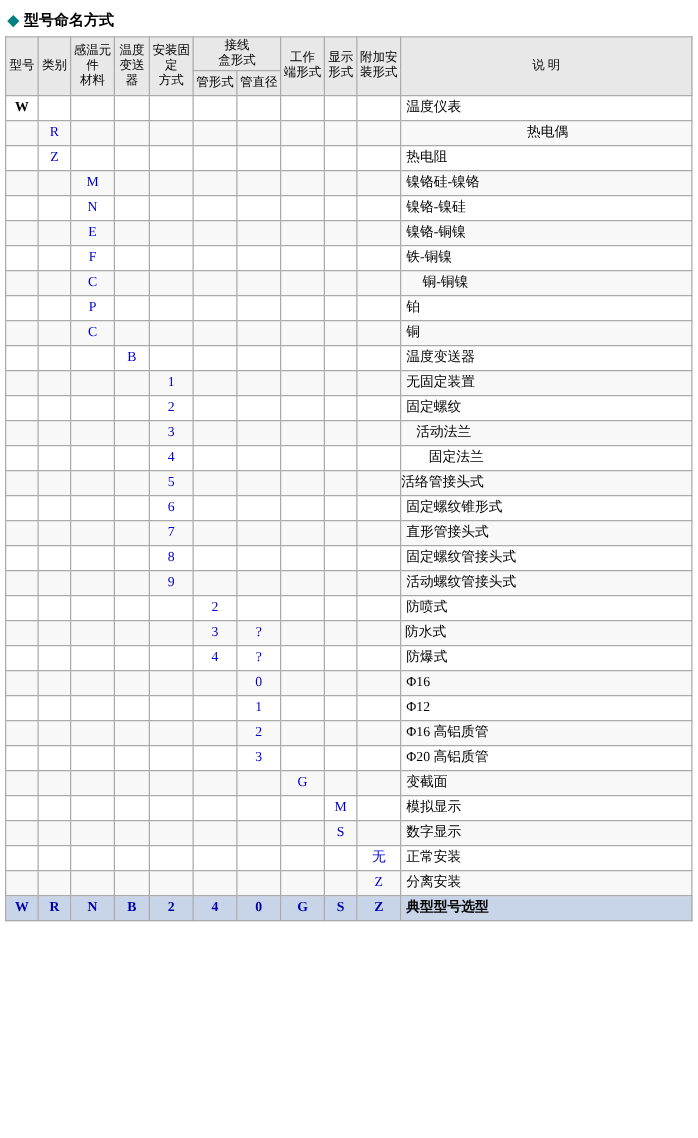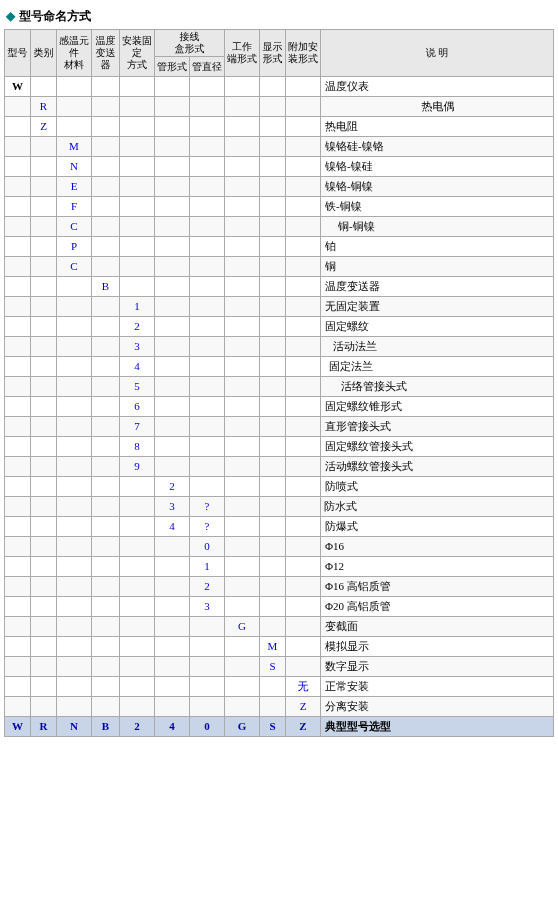--- a/index.html
+++ b/index.html
@@ -278,34 +278,34 @@
           <td></td>
           <td></td>
           <td></td>
           <td></td>
           <td class="blue-text">4</td>
           <td></td>
           <td></td>
           <td></td>
           <td></td>
           <td></td>
-          <td style="text-align: left; padding-left: 8px;">固定法兰</td>
+          <td style="text-align: left; padding-left: 22px;">固定法兰</td>
         </tr>
         <tr style="background: rgb(248, 248, 248);">
           <td></td>
           <td></td>
           <td></td>
           <td></td>
           <td class="blue-text">5</td>
           <td></td>
           <td></td>
           <td></td>
           <td></td>
           <td></td>
-          <td style="text-align: left; padding-left: 20px; margin-left: 40px;">活络管接头式</td>
+          <td style="text-align: left; padding-left: 0; margin-left: 40px;">活络管接头式</td>
         </tr>
         <tr style="background: rgb(255, 255, 255);">
           <td></td>
           <td></td>
           <td></td>
           <td></td>
           <td class="blue-text">6</td>
           <td></td>
           <td></td>
           <td></td>

